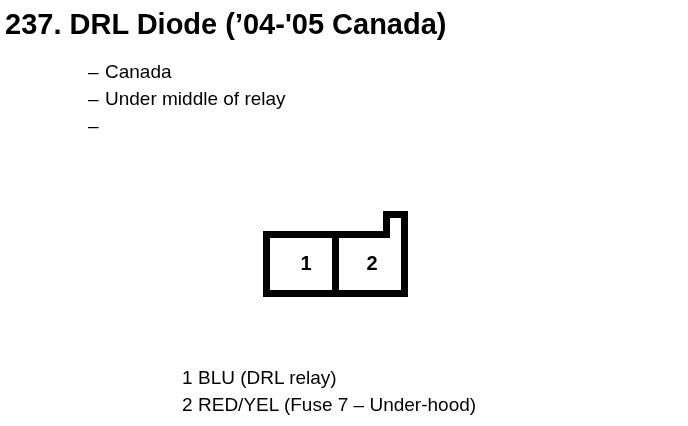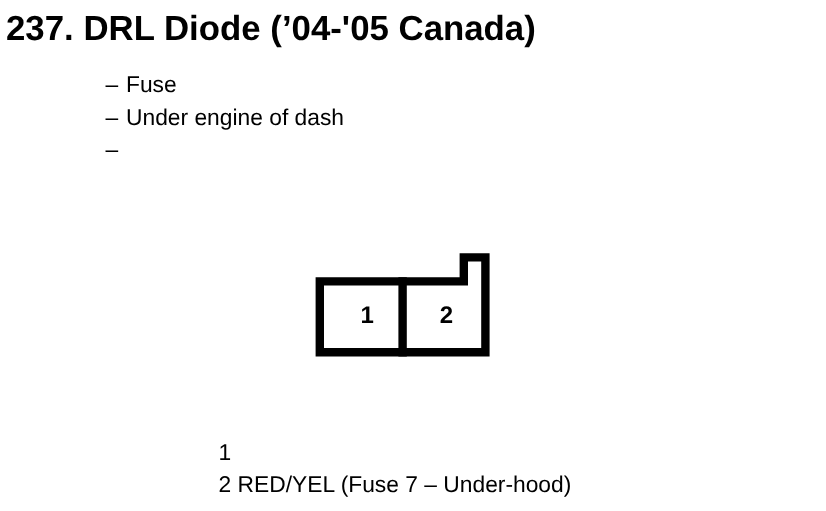--- a/index.html
+++ b/index.html
@@ -113,25 +113,25 @@
 </head>
 <body>
 
 <div id="page">
 
   <div class="title">237. DRL Diode (’04-'05 Canada)</div>
 
   <div class="desc-list">
     <div class="desc-row">
       <span class="desc-dash">–</span>
-      <span class="desc-text">Fuse</span>
+      <span class="desc-text">Canada</span>
     </div>
     <div class="desc-row">
       <span class="desc-dash">–</span>
-      <span class="desc-text">Under engine of dash</span>
+      <span class="desc-text">Under middle of relay</span>
     </div>
     <div class="desc-row">
       <span class="desc-dash">–</span>
     </div>
   </div>
 
   <div class="connector">
     <svg width="155" height="95" viewBox="0 0 155 95">
 
       <path d="M 8.5 29.5
@@ -144,20 +144,21 @@
 
       <line x1="77.5" y1="29.5" x2="77.5" y2="88.5" stroke="#000000" stroke-width="7" stroke-linecap="square"></line>
     </svg>
     <div class="pin-label p1">1</div>
     <div class="pin-label p2">2</div>
   </div>
 
   <div class="legend">
     <div class="legend-row">
       <span class="legend-num">1</span>
+      <span class="legend-desc">BLU (DRL relay)</span>
     </div>
     <div class="legend-row">
       <span class="legend-num">2</span>
       <span class="legend-desc">RED/YEL (Fuse 7 – Under-hood)</span>
     </div>
   </div>
 
 </div>
 
 </body></html>

